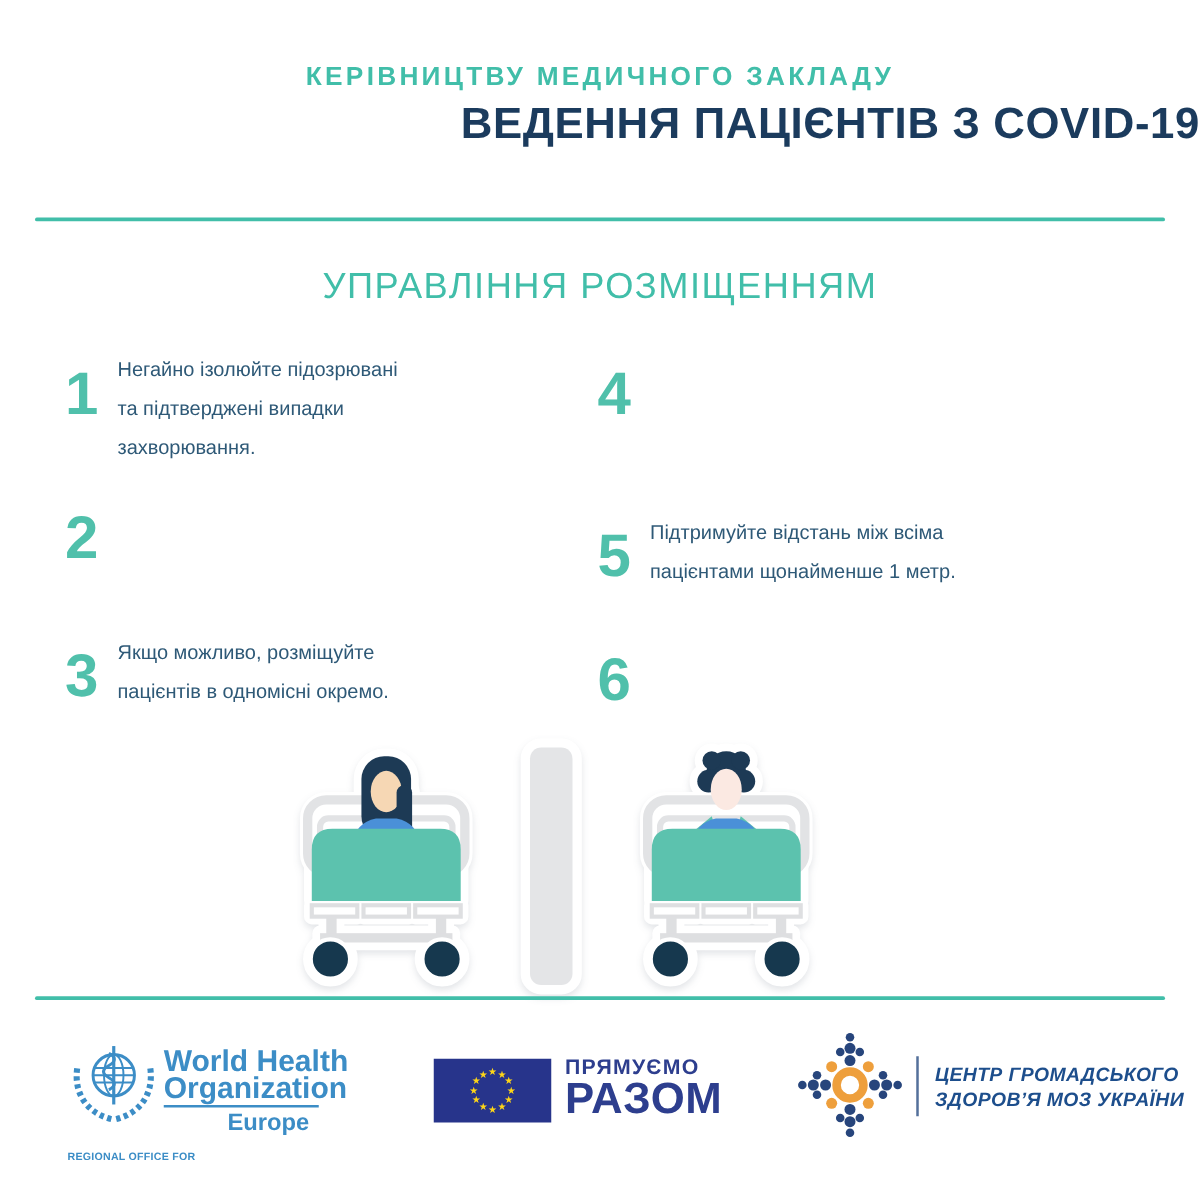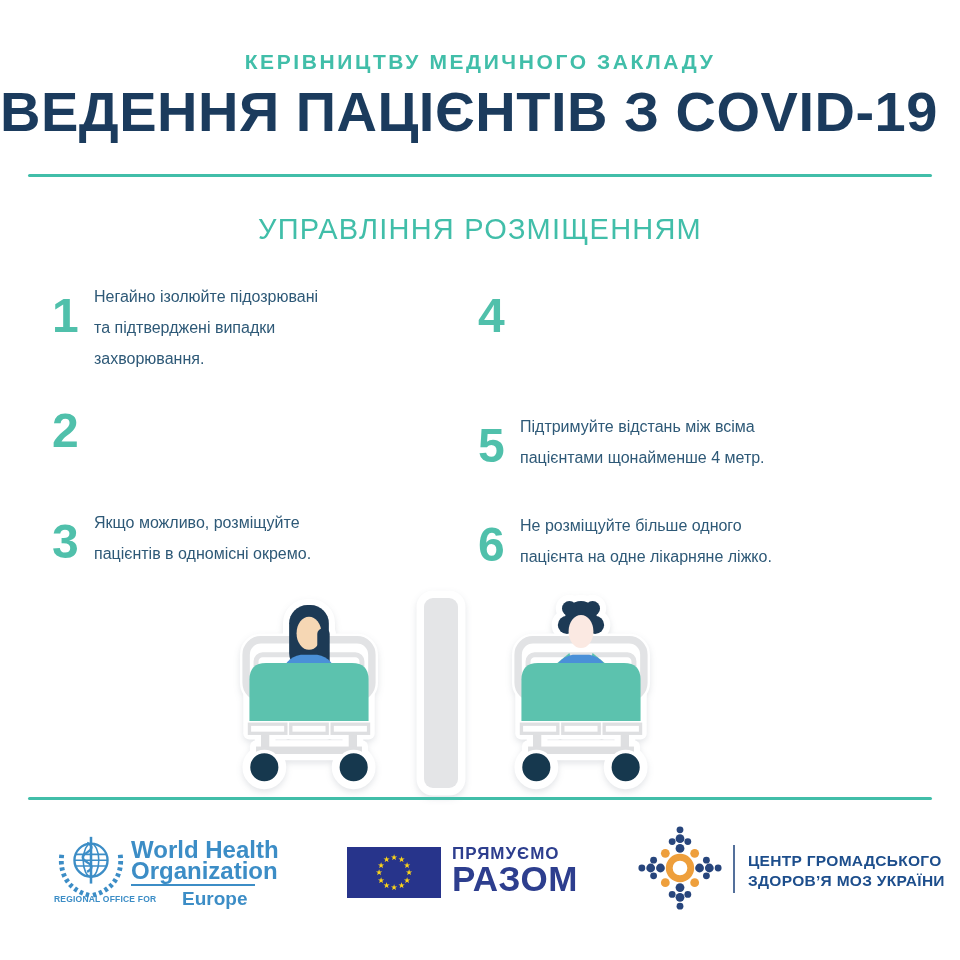--- a/index.html
+++ b/index.html
@@ -6,22 +6,22 @@
   .poster{
     position:relative;width:960px;height:960px;background:#fff;overflow:hidden;
     font-family:"Liberation Sans", sans-serif;margin:0 auto;
   }
   
   .kicker{
     position:absolute;top:50px;left:0;width:100%;text-align:center;
     color:var(--teal,#41BEA9);font-size:21px;font-weight:700;letter-spacing:2.6px;
   }
   .title{
-    position:absolute;top:79px;left:0;width:100%;text-align:left;
-    color:var(--navy_title,#1B3B5D);font-size:56px;font-weight:800;letter-spacing:.5px;
+    position:absolute;top:79px;left:0;width:100%;text-align:right;
+    color:var(--navy_title,#1B3B5D);font-size:35px;font-weight:800;letter-spacing:.5px;
   }
   .rule-teal{position:absolute;left:28px;right:28px;height:3px;background:var(--teal,#41BEA9);border-radius:2px;}
   .rule-top{top:174px;}
   .rule-bottom{top:797px;}
   .section-title{
     position:absolute;top:213px;left:0;width:100%;text-align:center;
     color:var(--teal,#41BEA9);font-size:29px;font-weight:400;letter-spacing:1.2px;
   }
   
   .item{position:absolute;display:flex;}
@@ -52,32 +52,32 @@
   .slat{fill:#fff;stroke:#DEDFE1;stroke-width:4px;}
   .f-leg{fill:#DEDFE1;}
   .f-bar{fill:#DEDFE1;}
   .f-wheel{fill:var(--wheel_navy,#16384E);stroke:#fff;stroke-width:4px;}
   .f-board{fill:#E4E5E7;}
   
   .who-emblem{position:absolute;left:54px;top:831px;width:74px;height:74px;}
   .who-name{position:absolute;left:131px;top:839px;color:var(--who_blue,#3C8DC6);
             font-size:24px;font-weight:700;line-height:21px;}
   .who-rule{position:absolute;left:131px;top:884px;width:124px;height:2px;background:var(--who_blue,#3C8DC6);}
-  .who-office{position:absolute;left:54px;top:894px;color:var(--who_blue,#3C8DC6);
+  .who-office{position:absolute;left:54px;top:920px;color:var(--who_blue,#3C8DC6);
               font-size:8.5px;font-weight:700;letter-spacing:.2px;text-align:right;}
   .who-europe{position:absolute;left:142px;top:888px;color:var(--who_blue,#3C8DC6);
               font-size:19px;font-weight:700;margin-left:40px;}
   .eu-flag{position:absolute;left:347px;top:847px;width:94px;height:51px;}
   .eu-text{position:absolute;left:452px;top:845px;color:var(--eu_text_blue,#2D3E8E);font-weight:800;}
   .eu-text .l1{font-size:17px;letter-spacing:1px;line-height:18px;}
   .eu-text .l2{font-size:35px;line-height:31px;letter-spacing:.5px;}
   .phc-icon{position:absolute;left:636px;top:824px;width:88px;height:88px;}
   .phc-divider{position:absolute;left:733px;top:845px;width:2px;height:48px;background:#54709B;}
   .phc-text{position:absolute;left:748px;top:851px;color:var(--phc_text_blue,#1D4E8C);
-            font-size:15.5px;font-weight:800;line-height:20px;letter-spacing:.3px;white-space:pre-line;}
+            font-size:15.5px;font-weight:800;line-height:20px;letter-spacing:.3px;white-space:pre-line;font-style:italic;}
   .dot-b{fill:var(--phc_navy,#27457C);}
   .dot-o{fill:var(--phc_orange,#EE9F3C);}
   .who-line{stroke:var(--who_blue,#3C8DC6);fill:none;}
 </style>
 </head>
 <body>
 
 <div class="poster">
 
   <div class="kicker">КЕРІВНИЦТВУ МЕДИЧНОГО ЗАКЛАДУ</div>
@@ -98,26 +98,24 @@
     <div class="num">3</div>
     <div class="txt">Якщо можливо, розміщуйте
 пацієнтів в одномісні окремо.</div>
   </div>
   <div class="item" id="item4">
     <div class="num">4</div>
   </div>
   <div class="item" id="item5">
     <div class="num">5</div>
     <div class="txt">Підтримуйте відстань між всіма
-пацієнтами щонайменше 4 метр.</div>
+пацієнтами щонайменше 1 метр.</div>
   </div>
   <div class="item" id="item6">
     <div class="num">6</div>
-    <div class="txt">Не розміщуйте більше одного
-пацієнта на одне лікарняне ліжко.</div>
   </div>
 
   <svg id="bedLeft" class="bed-svg" viewBox="0 0 220 240" aria-hidden="true">
     <g class="art sticker">
       <rect class="s-rail" x="34" y="66" width="152" height="70" rx="18"></rect>
       <rect class="s-rail2" x="46" y="84" width="128" height="40" rx="8"></rect>
       <rect class="f-hair" x="86" y="24" width="48" height="80" rx="22"></rect>
       <ellipse class="f-face1" cx="110" cy="58" rx="15" ry="20"></ellipse>
       <rect class="f-hair" x="120" y="52" width="15" height="58" rx="7"></rect>
       <path class="f-shirt" d="M76,118 L76,110 Q80,88 100,84 L120,84 Q140,88 144,110 L144,118 Z"></path>

